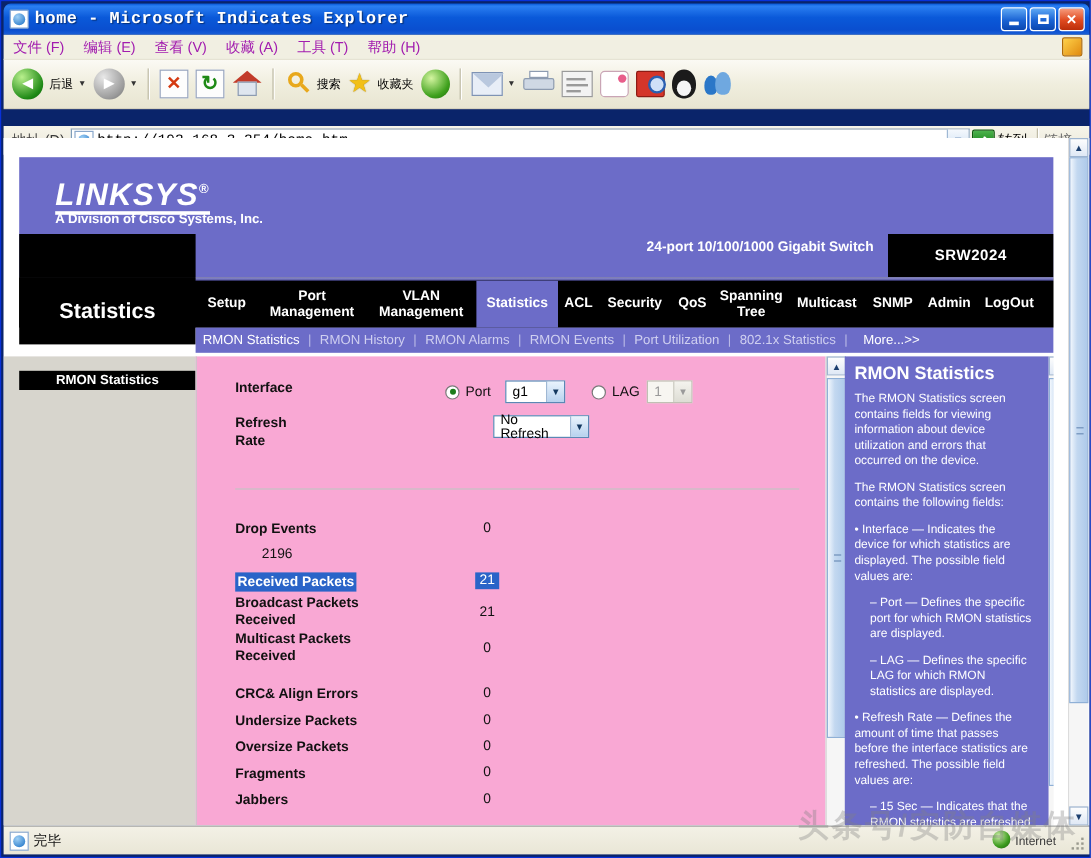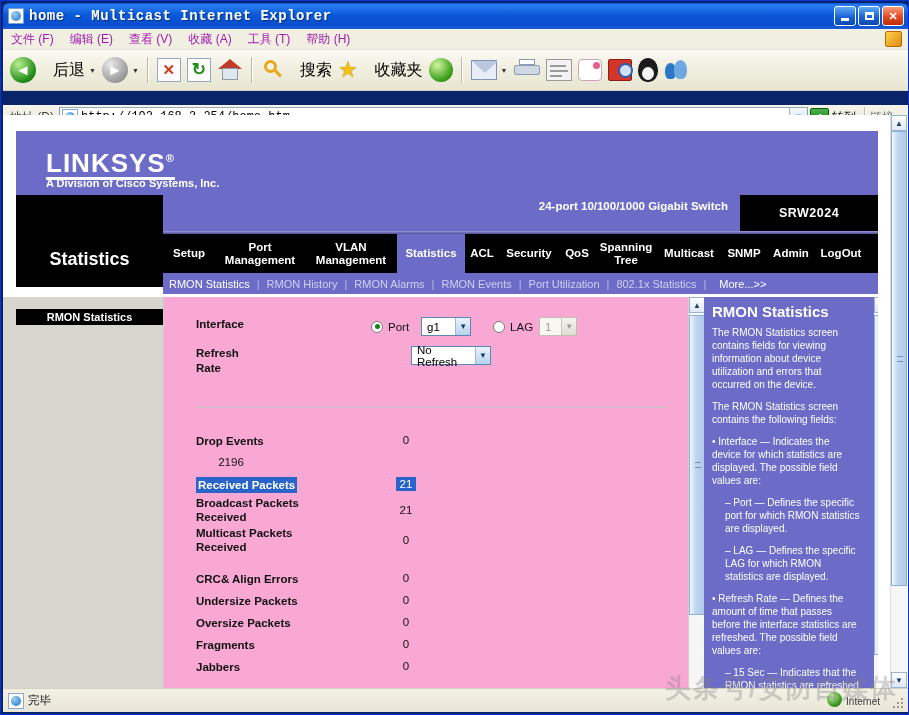--- a/index.html
+++ b/index.html
@@ -72,21 +72,21 @@
   }
 
   
   .toolbar {
     position: absolute; left: 2px; top: 49px; width: 905px; height: 41px;
     background: linear-gradient(to bottom, #fbfaf4 0%, #f0eede 50%, #e8e5d2 100%);
     display: flex; align-items: center; padding-left: 4px;
     border-bottom: 1px solid #d6d2bf;
   }
   .tb-item { display: flex; align-items: center; height: 34px; padding: 0 3px; }
-  .tb-label { font-size: 16px; color: #000; margin-left: 17px; white-space: nowrap; }
+  .tb-label { font-size: 10px; color: #000; margin-left: 5px; white-space: nowrap; }
   .tb-sep { width: 2px; height: 26px; margin: 0 5px; border-left: 1px solid #bfbba6; border-right: 1px solid #ffffff; }
   .tb-caret { font-size: 7px; color: #333; margin-left: 4px; }
   .circ {
     width: 26px; height: 26px; border-radius: 50%;
     display: inline-block; position: relative;
   }
   .circ.green { background: radial-gradient(circle at 32% 28%, #b9f08d, #1f8a16 70%, #0c5a0a); }
   .circ.gray  { background: radial-gradient(circle at 32% 28%, #e8e8e8, #9a9a9a 70%, #6e6e6e); }
   .circ .arrow { position: absolute; left: 0; top: 0; width: 100%; height: 100%;
                  color: #fff; font-size: 15px; line-height: 26px; text-align: center; font-weight: bold; }
@@ -170,21 +170,21 @@
 
   
   .banner {
     position: absolute; left: 13px; top: 16px; width: 862px; height: 64px;
     background: #6c6cc8;
   }
   .logo {
     position: absolute; left: 30px; top: 14px;
     color: #ffffff; font-family: "Liberation Sans", sans-serif;
     font-size: 26px; font-weight: bold; letter-spacing: 1px;
-    border-bottom: 3px solid #ffffff; padding-bottom: 1px; line-height: 26px;
+    border-bottom: 3px solid #ffffff; padding-bottom: 1px; line-height: 26px; font-style: italic;
   }
   .logo .reg { font-size: 11px; vertical-align: super; }
   .tagline {
     position: absolute; left: 30px; top: 46px; color: #ffffff;
     font-size: 11px; font-weight: bold; font-family: "Liberation Sans", sans-serif;
   }
 
   
   .modelstrip { position:absolute; left:13px; top:80px; width:862px; height:36px; background:#6c6cc8;padding-left:26px; }
   .modelstrip .blackleft { position:absolute; left:0; top:0; width:147px; height:36px; background:#000; }
@@ -345,21 +345,21 @@
     letter-spacing:2px; pointer-events:none; white-space:nowrap;
   }
 </style>
 </head>
 <body>
 
 <div id="app">
 
   <div class="titlebar">
     <div class="title-icon"></div>
-    <div class="title-text">home - Multicast Internet Explorer</div>
+    <div class="title-text">home - Microsoft Indicates Explorer</div>
     <div class="winbtns">
       <div class="winbtn">
           <span class="glyph-min"></span>
         </div>
       <div class="winbtn">
           <span class="glyph-max"></span>
         </div>
       <div class="winbtn close">✕</div>
     </div>
   </div>

